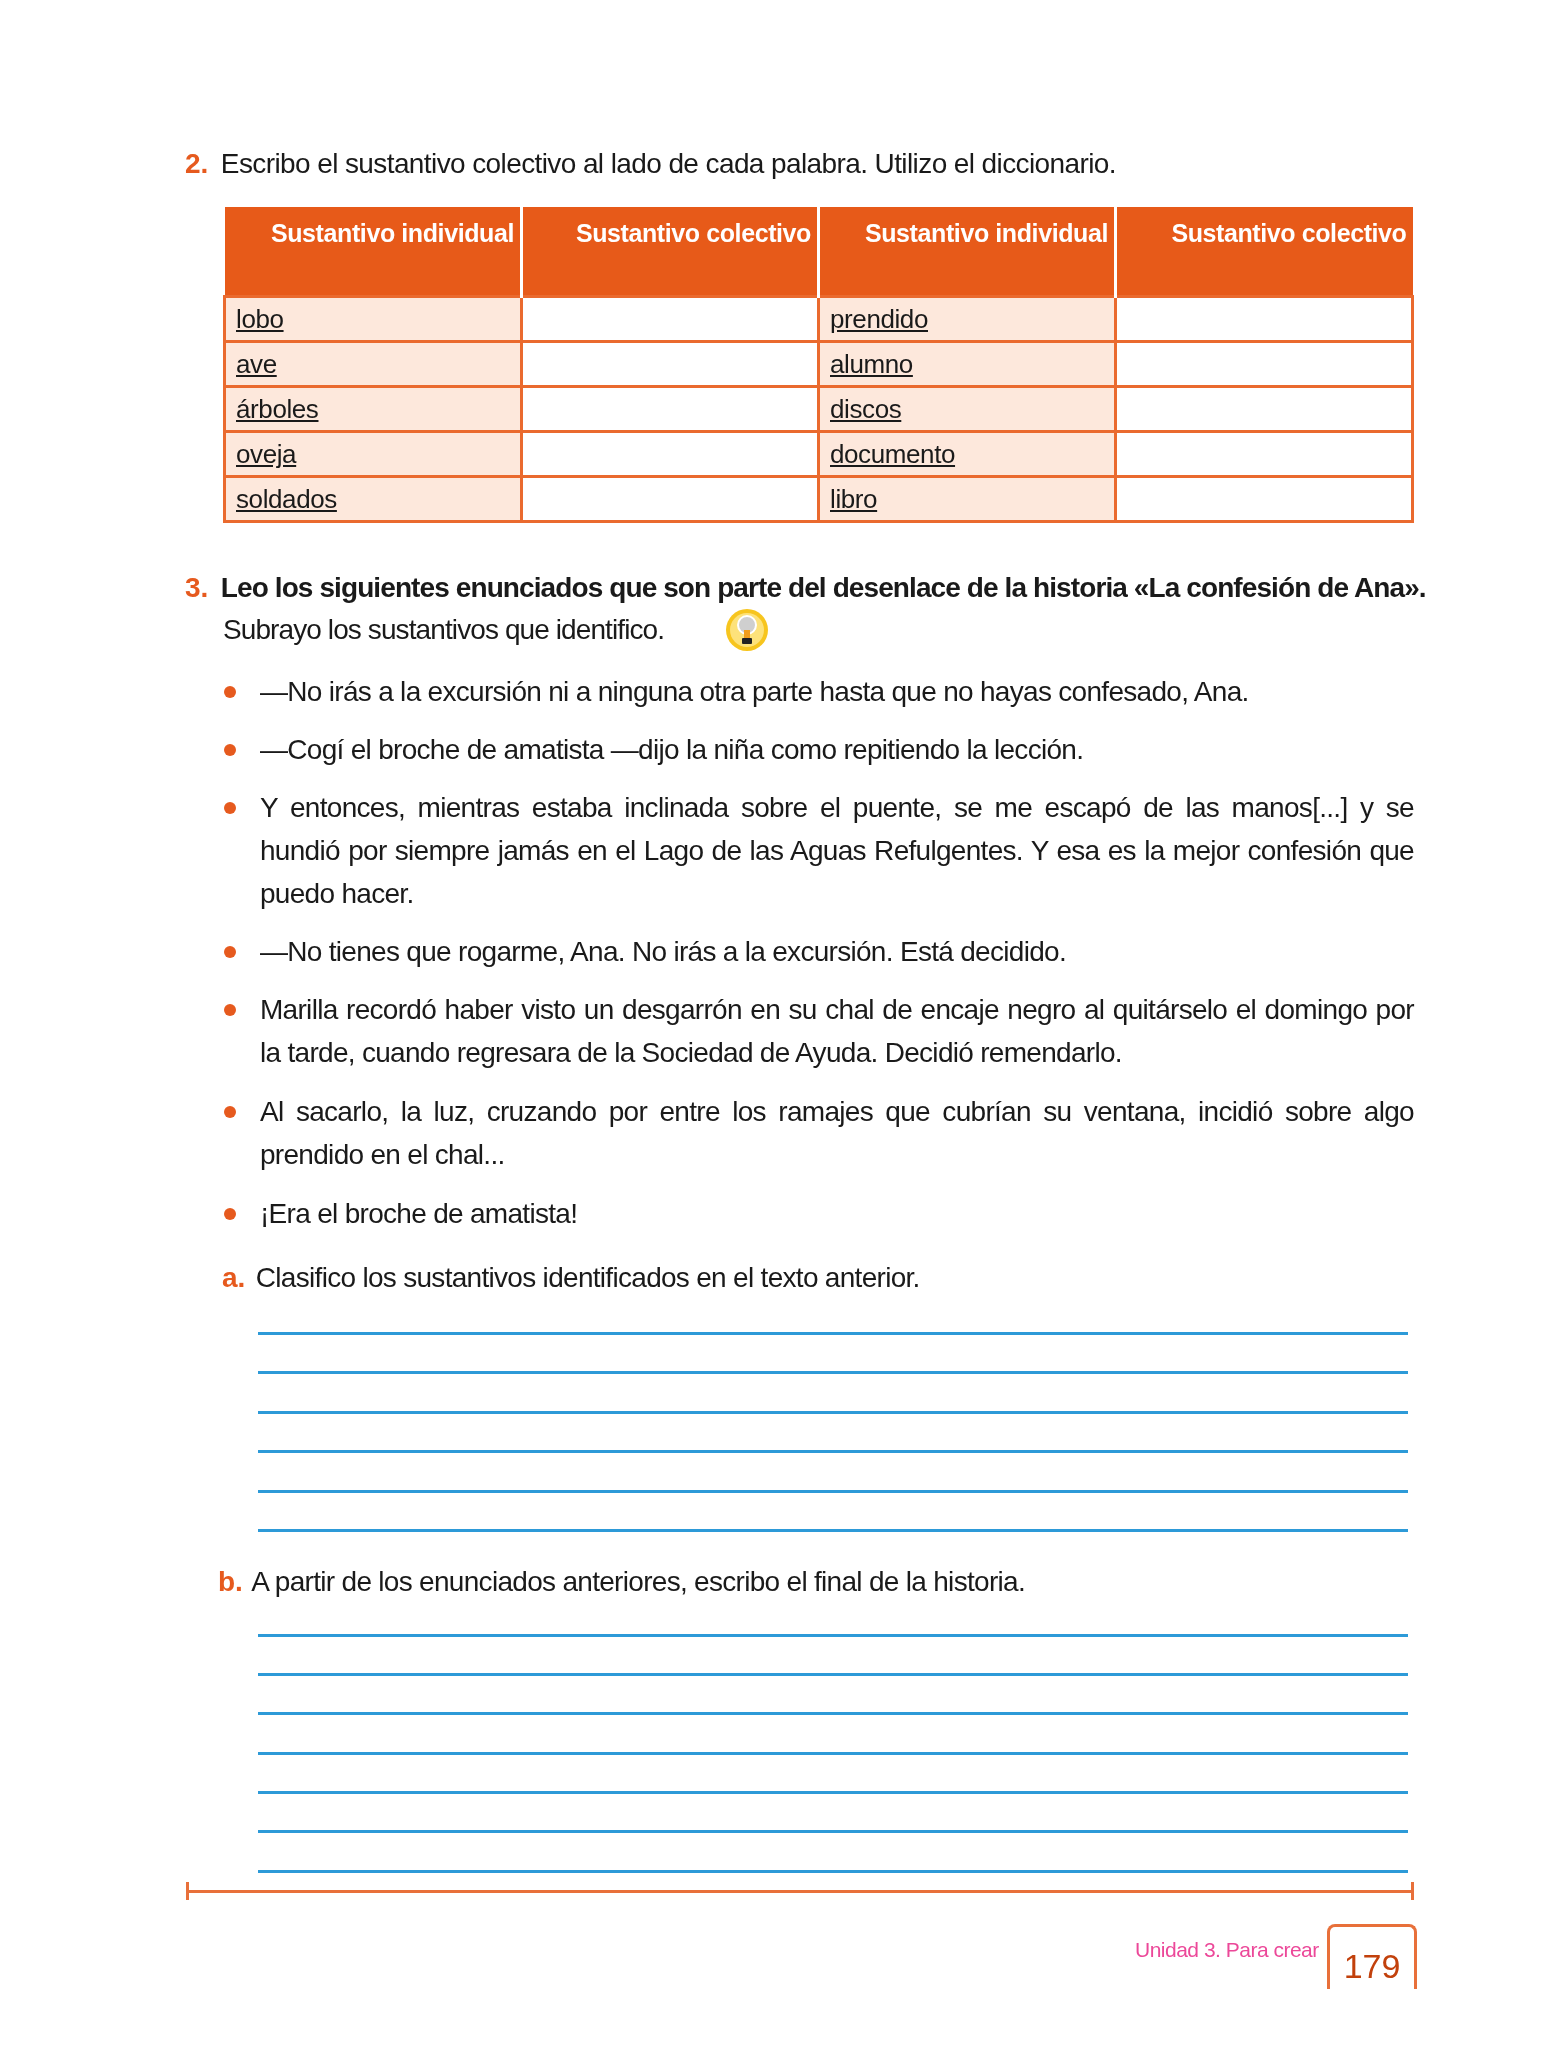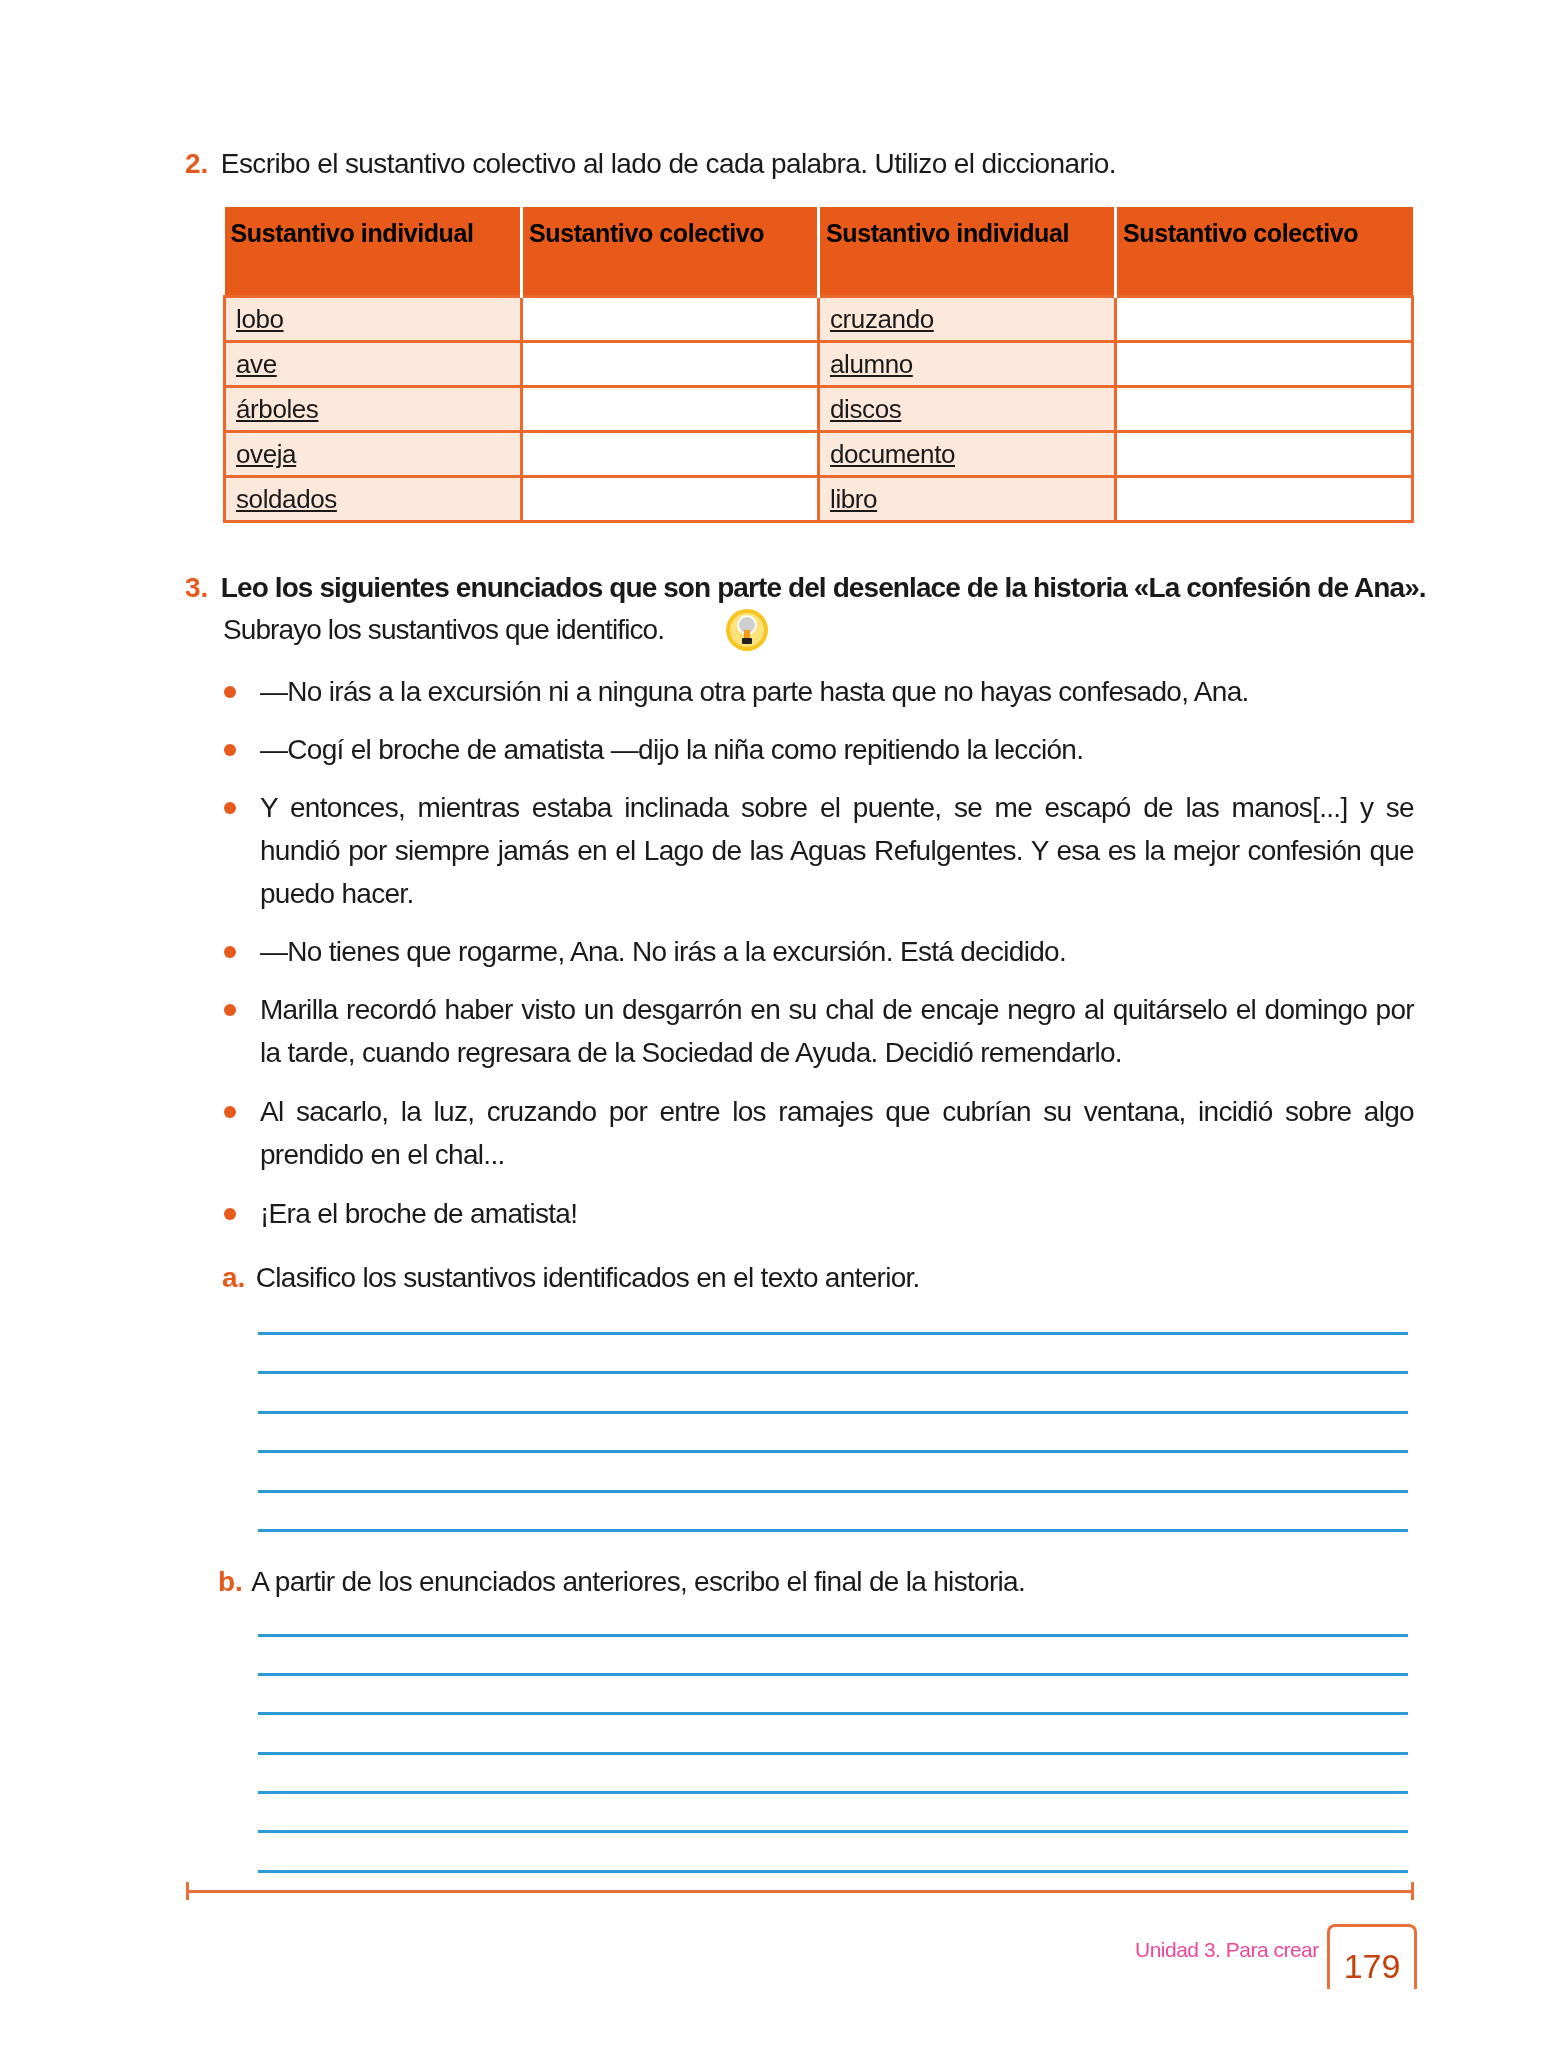--- a/index.html
+++ b/index.html
@@ -13,23 +13,23 @@
     
     .qnum { color: #e65a1e; font-weight: bold; font-size: 28px; }
     .qtext { font-size: 28px; letter-spacing: -0.6px; white-space: nowrap; }
 
     
     .tbl {
       position: absolute; left: 223px; top: 207px; width: 1191px;
       border-collapse: collapse; table-layout: fixed;
     }
     .tbl th {
-      background: #e75a19; color: #000000; font-size: 25px; font-weight: bold;
+      background: #e75a19; color: #ffffff; font-size: 25px; font-weight: bold;
       height: 80px; vertical-align: top; padding: 8px 6px 0 6px; line-height: 37px;
-      border-left: 3px solid #ffffff; text-align: left; letter-spacing: -0.4px;
+      border-left: 3px solid #ffffff; text-align: right; letter-spacing: -0.4px;
     }
     .tbl th:first-child { border-left: none; }
     .tbl td {
       height: 42px; border: 3px solid #ea6a2e; font-size: 26px; padding: 0 10px;
       letter-spacing: -0.4px;
       text-decoration: underline;
     }
     .tbl td.word { background: #fde8dc; }
     .tbl td.blank { background: #ffffff; }
 
@@ -79,21 +79,21 @@
       <th>Sustantivo individual</th>
       <th>Sustantivo colectivo</th>
       <th>Sustantivo individual</th>
       <th>Sustantivo colectivo</th>
     </tr>
   </thead>
   <tbody>
     <tr>
       <td class="word">lobo</td>
       <td class="blank"></td>
-      <td class="word">cruzando</td>
+      <td class="word">prendido</td>
       <td class="blank"></td>
     </tr>
     <tr>
       <td class="word">ave</td>
       <td class="blank"></td>
       <td class="word">alumno</td>
       <td class="blank"></td>
     </tr>
     <tr>
       <td class="word">árboles</td>

